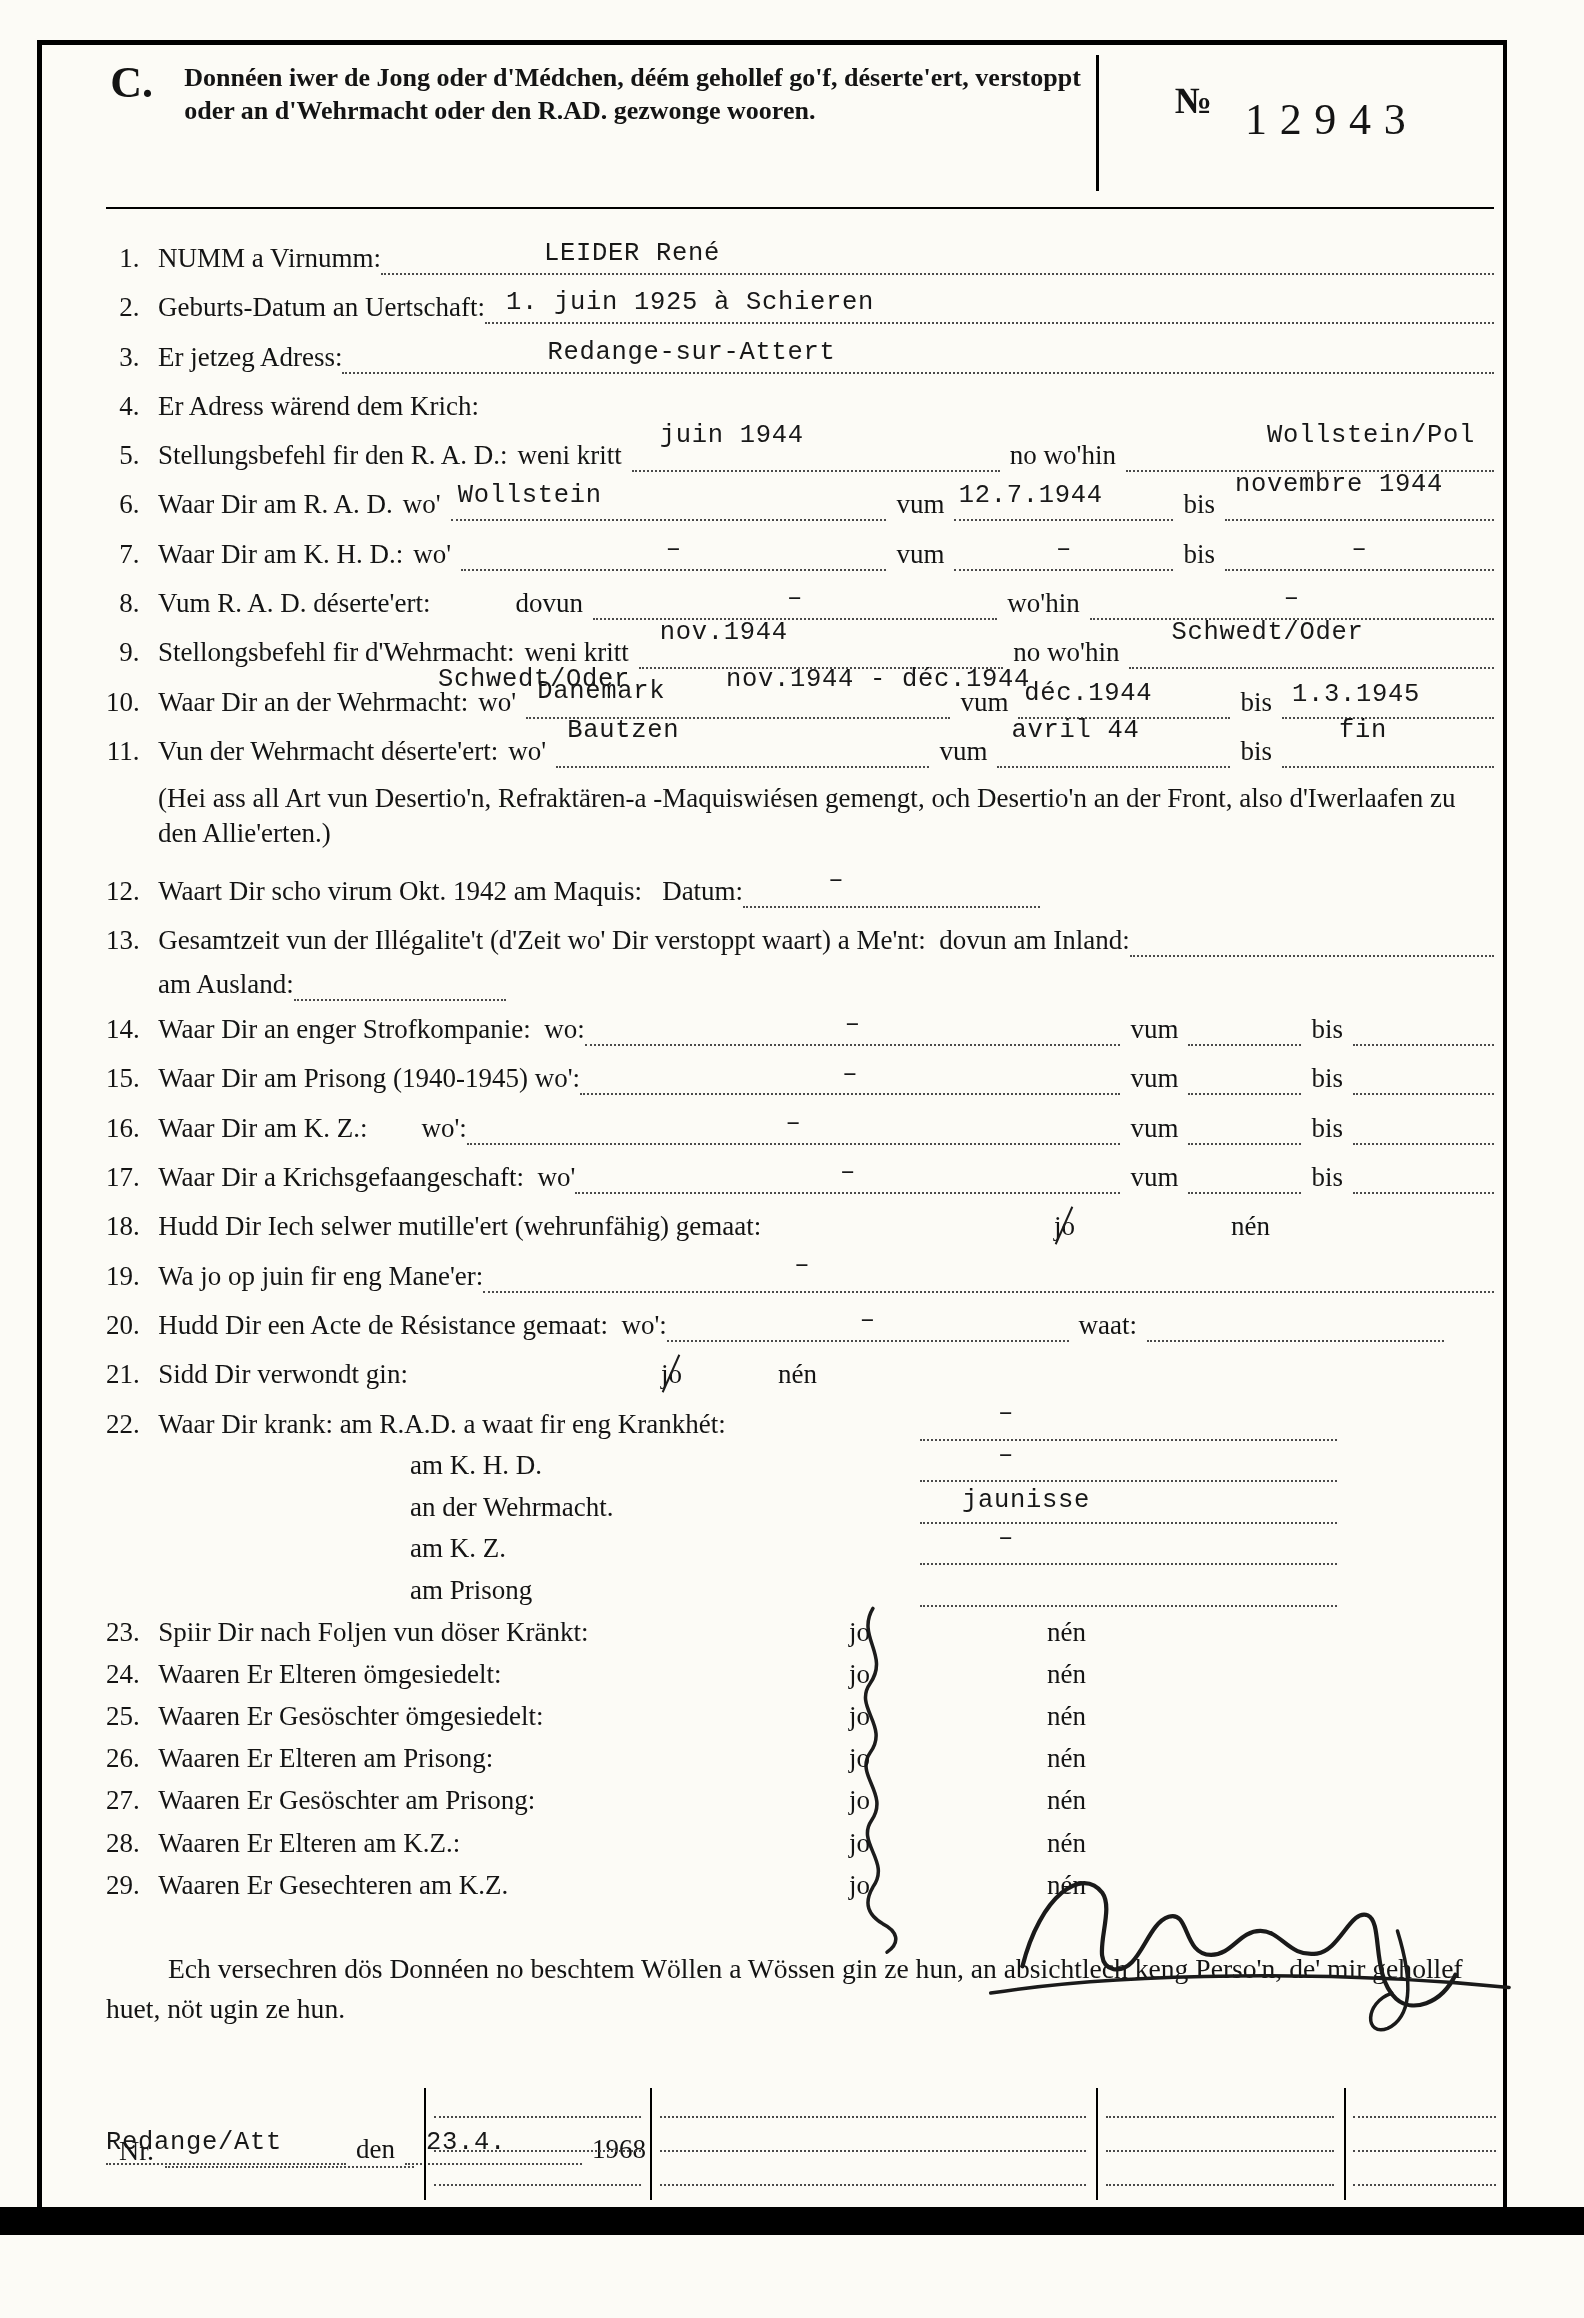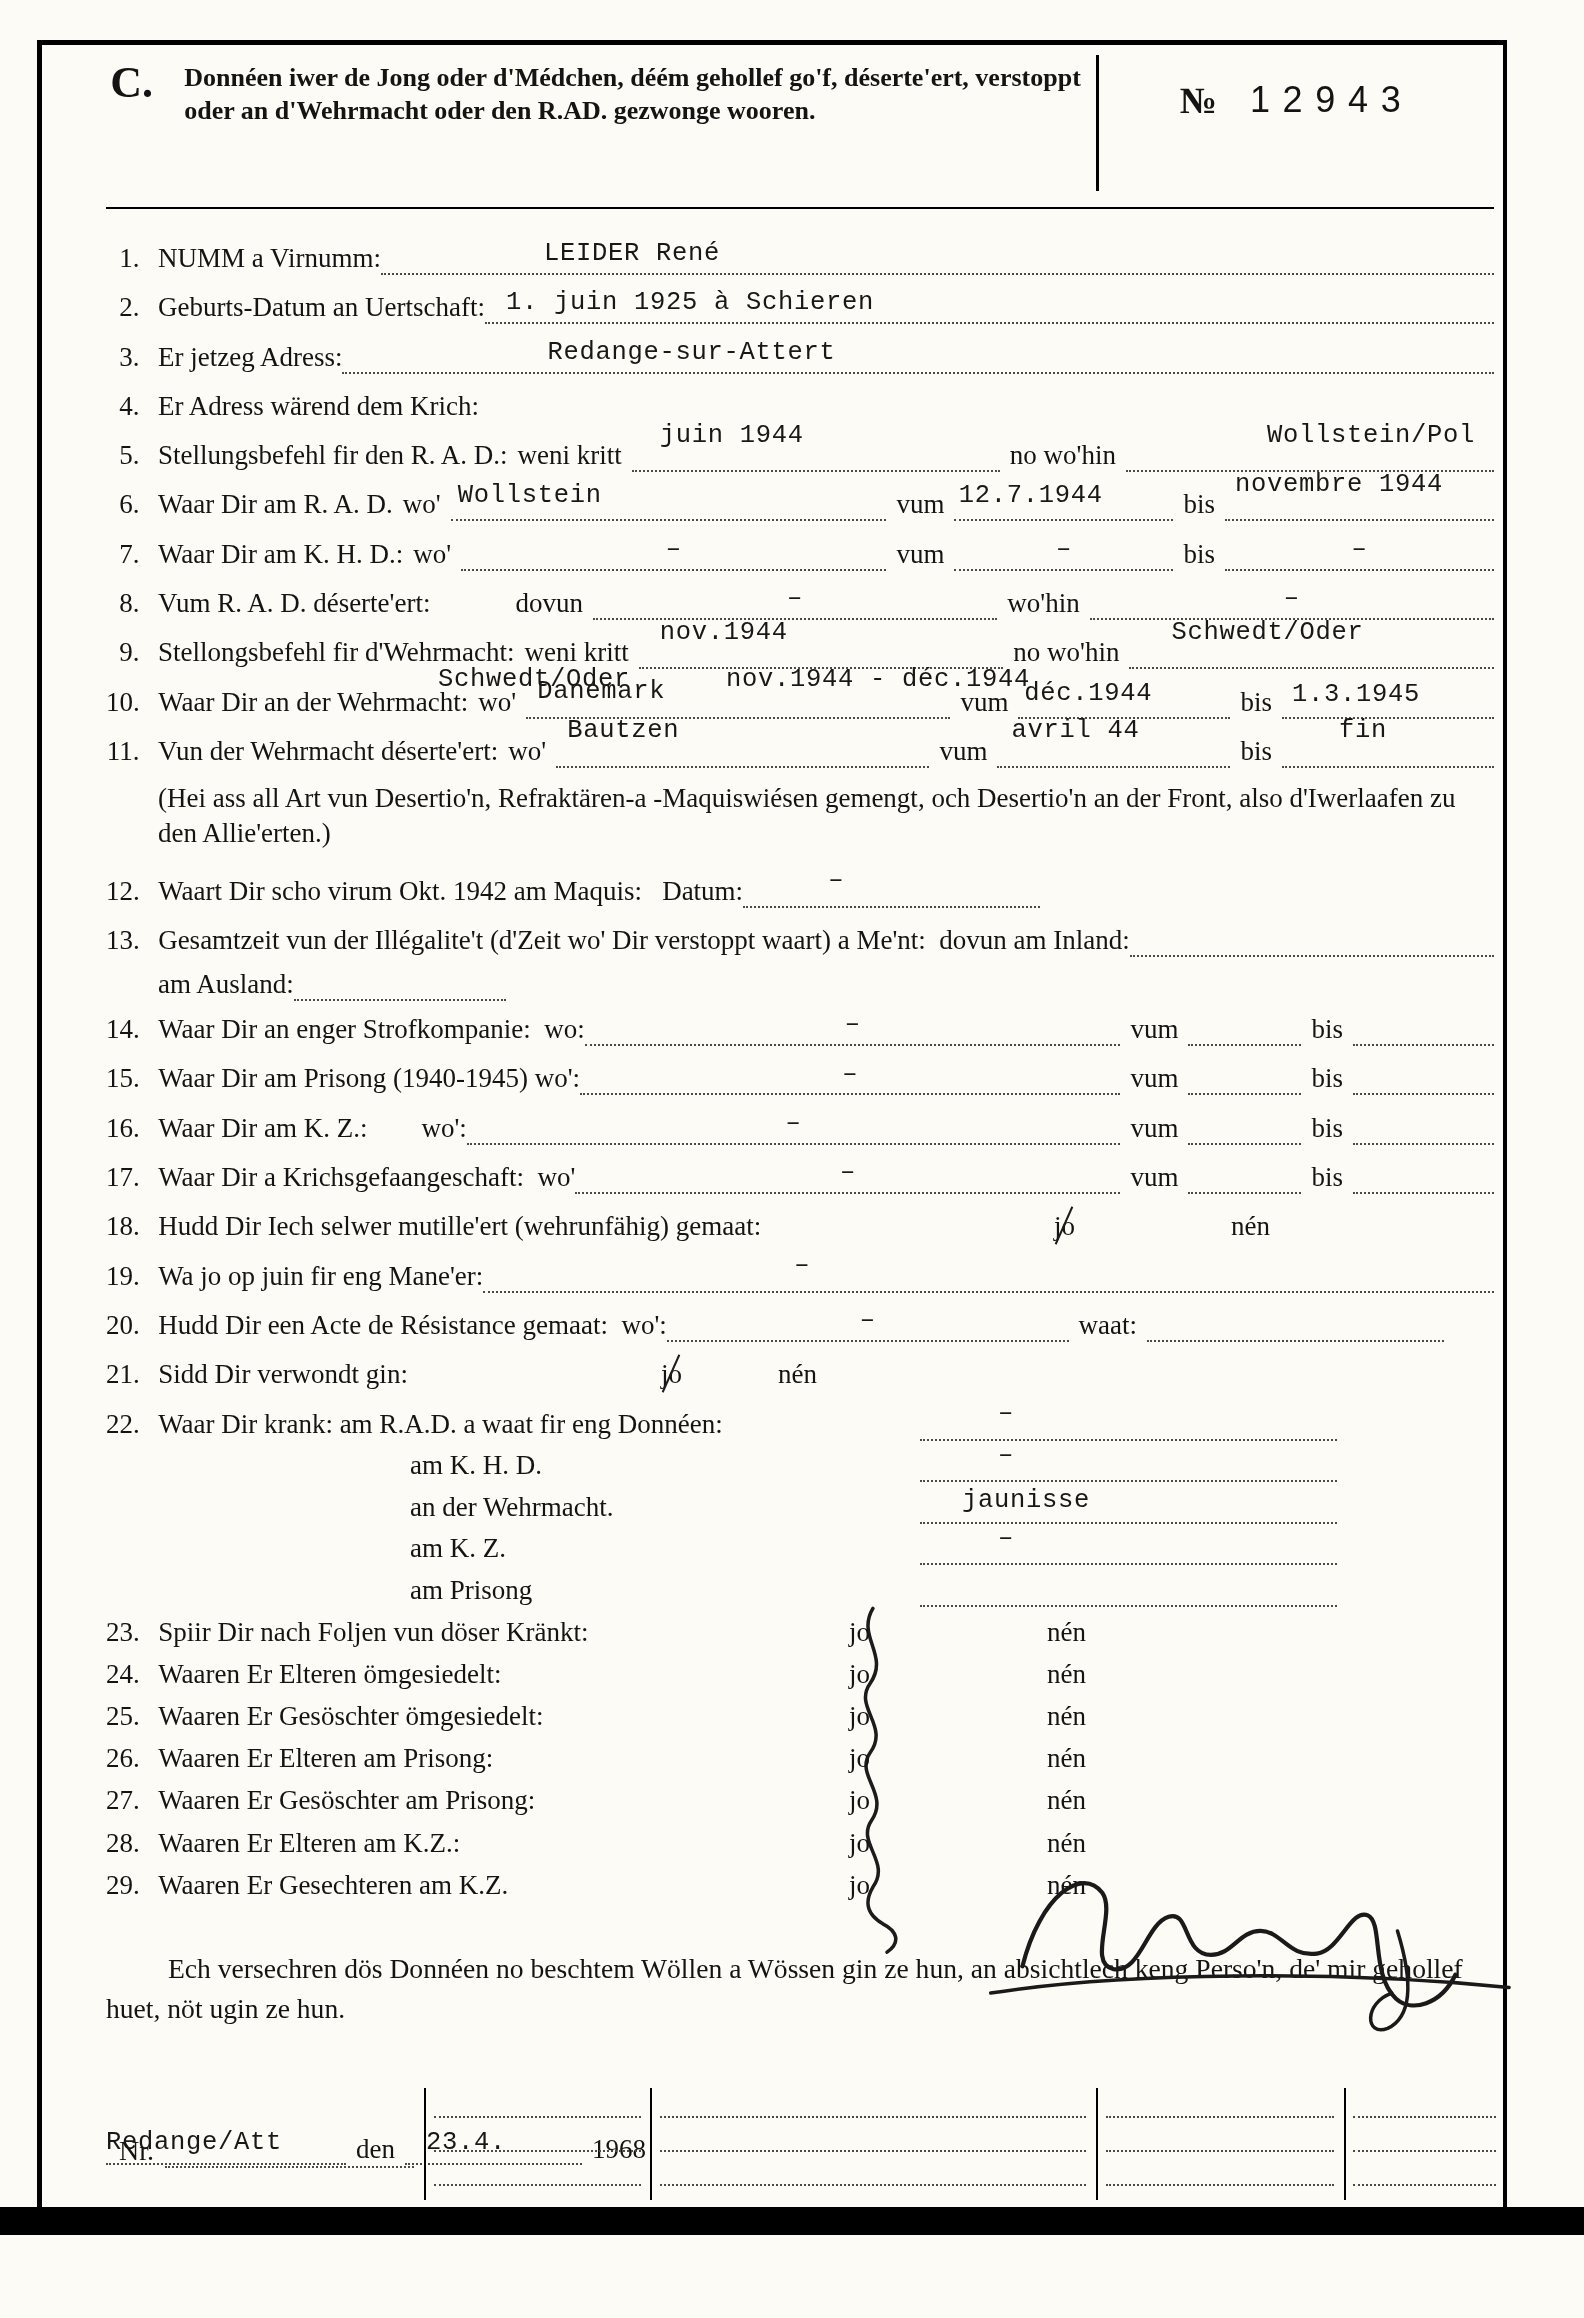--- a/index.html
+++ b/index.html
@@ -9,21 +9,21 @@
          border-top:5px solid #000;border-left:5.7px solid #000;border-right:4.2px solid #000;}
   .content{position:absolute;left:106px;top:61px;width:1388px;}
 
   
   .hdr{display:flex;align-items:flex-start;}
   .hdr-letter{width:74px;padding-left:4.2px;font-size:44px;font-weight:700;line-height:44px;}
   .hdr-text{width:898px;font-size:26px;font-weight:700;line-height:33px;}
   .hdr-div{border-left:3.5px solid #000;height:136px;margin-left:14px;margin-top:-5.7px;}
   .hdr-no{flex:1;display:flex;justify-content:center;gap:33px;padding-top:18.4px;}
   .no-sign{font-size:37px;font-weight:700;}
-  .no-digits{font-size:36px;letter-spacing:12.7px;font-family:Liberation Sans, sans-serif;}
+  .no-digits{font-size:44px;letter-spacing:12.7px;font-family:Liberation Serif, serif;margin-top:15px;}
   .hr{border-top:2.8px solid #000;margin-top:15.6px;}
 
   
   .row{position:relative;display:flex;align-items:flex-end;margin-top:16.3px;font-size:27px;line-height:33px;}
   .num{flex:0 0 52px;text-align:right;padding-right:18.4px;box-sizing:border-box;}
   .lbl,.mid{white-space:pre;}
   .mid{padding:0 10px;}
   .fill{position:relative;border-bottom:2.1px dotted #4a4a4a;height:30px;box-sizing:border-box;}
   .grow{flex:1 1 auto;}
   .typed{position:absolute;bottom:2.8px;font-family:"Liberation Mono","DejaVu Sans Mono",monospace;
@@ -307,21 +307,21 @@
 
     <div class="row">
       <span class="num">21.</span>
       <span class="lbl">Sidd Dir verwondt gin:</span>
       <span class="absyn slashed" style="left:555px">jo</span>
       <span class="absyn" style="left:672px">nén</span>
     </div>
 
     <div class="row">
       <span class="num">22.</span>
-      <span class="lbl">Waar Dir krank: am R.A.D. a waat fir eng Donnéen:</span>
+      <span class="lbl">Waar Dir krank: am R.A.D. a waat fir eng Krankhét:</span>
       <span class="fill r22fill">
         <span class="typed" style="left:78px;bottom:8.5px">–</span>
       </span>
     </div>
     <div class="sub">
       <span class="lbl">am K. H. D.</span>
       <span class="fill">
         <span class="typed" style="left:78px;bottom:8.5px">–</span>
       </span>
     </div>

